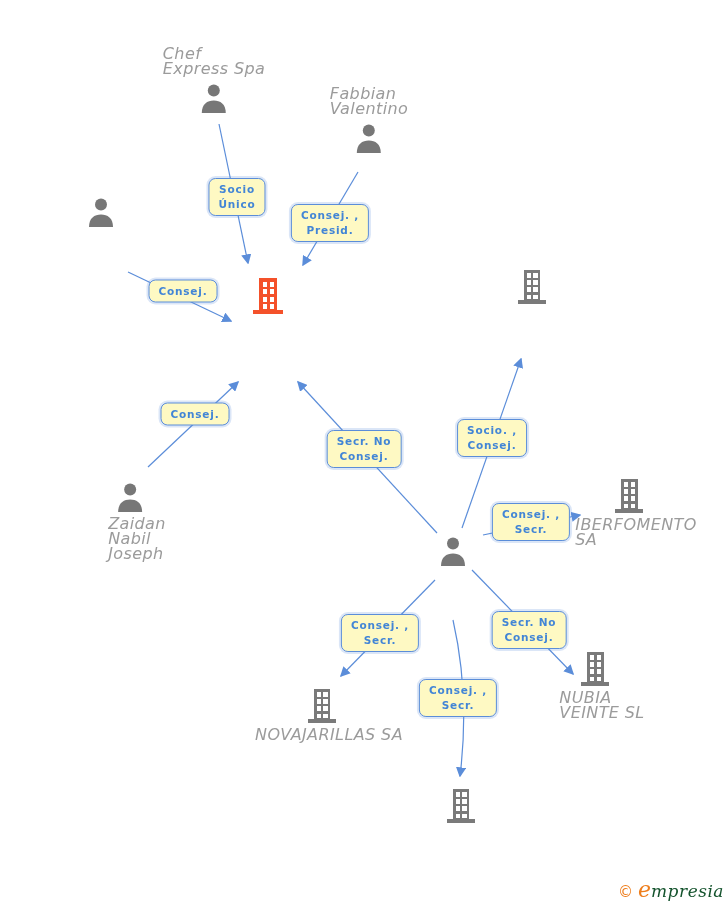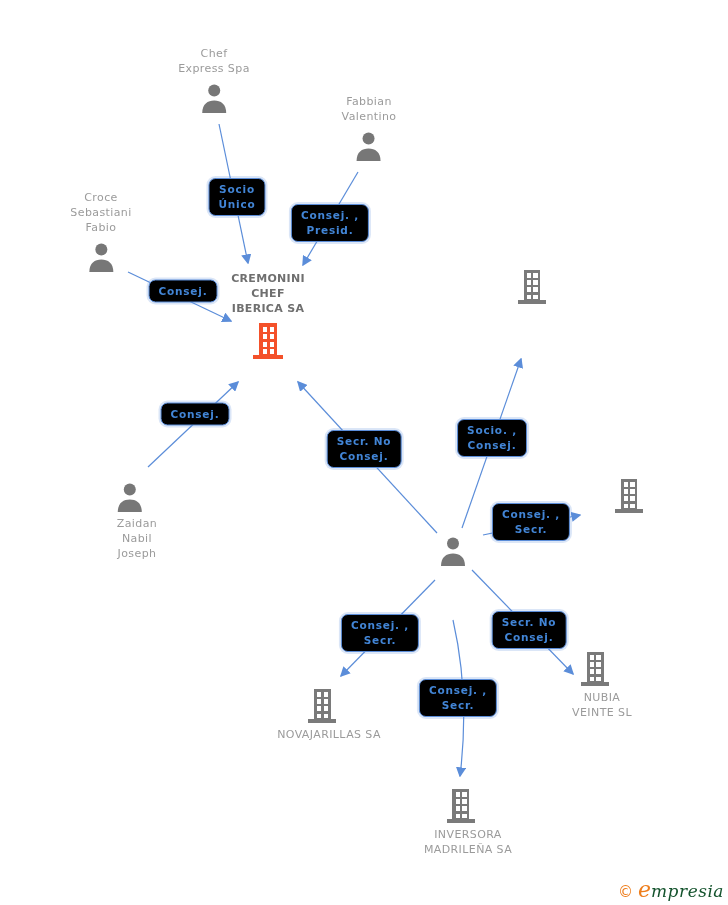--- a/index.html
+++ b/index.html
@@ -6,29 +6,29 @@
   body{
     width:728px;height:905px;position:relative;overflow:hidden;
     background:#ffffff;font-family:"DejaVu Sans","Liberation Sans",sans-serif;
   }
   .edges{position:absolute;left:0;top:0;z-index:1;}
   .node{
     position:absolute;z-index:2;display:flex;flex-direction:column;
     align-items:center;transform:translateX(-50%);
   }
   .node .label{
-    font-size:11px;line-height:15px;color:#9b9b9b;text-align:center;
-    white-space:pre-line;letter-spacing:0.4px;
+    font-size:16px;line-height:15px;color:#9b9b9b;text-align:left;
+    white-space:pre-line;letter-spacing:0.4px;font-style:italic;
   }
   .node.label-top .icon{margin-top:7px;}
   .node.label-bottom .label{margin-top:4px;margin-left:14px;}
   .node.highlight .label{color:#6f6f6f;font-weight:bold;letter-spacing:0.3px;}
   .rel-box{
     position:absolute;z-index:3;transform:translate(-50%,-50%);
-    background:#000000;border:1px solid #5b8dd9;border-radius:7px;
+    background:#fef9c3;border:1px solid #5b8dd9;border-radius:7px;
     box-shadow:0 0 0 2px rgba(91,141,217,0.22);
     color:#4285d6;font-size:10.5px;line-height:15px;font-weight:bold;
     padding:3px 9px;text-align:center;white-space:pre-line;letter-spacing:0.8px;
   }
   .logo{
     position:absolute;right:4px;bottom:4px;z-index:4;
     font-family:"DejaVu Serif","Liberation Serif",serif;font-style:italic;
     display:flex;align-items:baseline;
   }
   .logo-c{
@@ -63,33 +63,30 @@
 
 <div class="node label-top" style="left:214px;top:46px">
   <div class="label">Chef
 Express Spa</div>
   <svg class="icon" width="30" height="30" viewBox="0 0 30 30">
     <circle cx="15" cy="7.5" r="6" fill="#777777"></circle>
     <path d="M3 30 c0 -9 5.5 -12.5 12 -12.5 s12 3.5 12 12.5 z" fill="#777777"></path>
   </svg>
 </div>
 
-<div class="node label-top" style="left:369px;top:94px">
+<div class="node label-top" style="left:369px;top:86px">
   <div class="label">Fabbian
 Valentino</div>
   <svg class="icon" width="30" height="30" viewBox="0 0 30 30">
     <circle cx="15" cy="7.5" r="6" fill="#777777"></circle>
     <path d="M3 30 c0 -9 5.5 -12.5 12 -12.5 s12 3.5 12 12.5 z" fill="#777777"></path>
   </svg>
 </div>
 
 <div class="node label-top" style="left:101px;top:190px">
-  <div class="label">Croce
-Sebastiani
-Fabio</div>
   <svg class="icon" width="30" height="30" viewBox="0 0 30 30">
     <circle cx="15" cy="7.5" r="6" fill="#777777"></circle>
     <path d="M3 30 c0 -9 5.5 -12.5 12 -12.5 s12 3.5 12 12.5 z" fill="#777777"></path>
   </svg>
 </div>
 
 <div class="node label-bottom" style="left:130px;top:482px">
   <svg class="icon" width="30" height="30" viewBox="0 0 30 30">
     <circle cx="15" cy="7.5" r="6" fill="#777777"></circle>
     <path d="M3 30 c0 -9 5.5 -12.5 12 -12.5 s12 3.5 12 12.5 z" fill="#777777"></path>
@@ -100,23 +97,20 @@
 </div>
 
 <div class="node label-bottom" style="left:453px;top:536px">
   <svg class="icon" width="30" height="30" viewBox="0 0 30 30">
     <circle cx="15" cy="7.5" r="6" fill="#777777"></circle>
     <path d="M3 30 c0 -9 5.5 -12.5 12 -12.5 s12 3.5 12 12.5 z" fill="#777777"></path>
   </svg>
 </div>
 
 <div class="node label-top highlight" style="left:268px;top:271px">
-  <div class="label">CREMONINI
-CHEF
-IBERICA SA</div>
   <svg class="icon" width="32" height="36" viewBox="0 0 32 36" shape-rendering="crispEdges">
     <rect x="1" y="32" width="30" height="4" fill="#f4512a"></rect>
     <rect x="7" y="0" width="18" height="33" fill="#f4512a"></rect>
     <g fill="#ffffff">
       <rect x="10.5" y="3.5" width="4.5" height="5"></rect>
         <rect x="17.5" y="3.5" width="4.5" height="5"></rect>
       <rect x="10.5" y="11" width="4.5" height="5"></rect>
         <rect x="17.5" y="11" width="4.5" height="5"></rect>
       <rect x="10.5" y="18.5" width="4.5" height="5"></rect>
         <rect x="17.5" y="18.5" width="4.5" height="5"></rect>
@@ -151,20 +145,21 @@
       <rect x="10.5" y="3.5" width="4.5" height="5"></rect>
         <rect x="17.5" y="3.5" width="4.5" height="5"></rect>
       <rect x="10.5" y="11" width="4.5" height="5"></rect>
         <rect x="17.5" y="11" width="4.5" height="5"></rect>
       <rect x="10.5" y="18.5" width="4.5" height="5"></rect>
         <rect x="17.5" y="18.5" width="4.5" height="5"></rect>
       <rect x="10.5" y="26" width="4.5" height="5"></rect>
         <rect x="17.5" y="26" width="4.5" height="5"></rect>
     </g>
   </svg>
+  <div class="label">IBERFOMENTO SA</div>
 </div>
 
 <div class="node label-bottom" style="left:322px;top:689px">
   <svg class="icon" width="30" height="34" viewBox="0 0 32 36" shape-rendering="crispEdges">
     <rect x="1" y="32" width="30" height="4" fill="#7a7a7a"></rect>
     <rect x="7" y="0" width="18" height="33" fill="#7a7a7a"></rect>
     <g fill="#ffffff">
       <rect x="10.5" y="3.5" width="4.5" height="5"></rect>
         <rect x="17.5" y="3.5" width="4.5" height="5"></rect>
       <rect x="10.5" y="11" width="4.5" height="5"></rect>
@@ -205,22 +200,20 @@
       <rect x="10.5" y="3.5" width="4.5" height="5"></rect>
         <rect x="17.5" y="3.5" width="4.5" height="5"></rect>
       <rect x="10.5" y="11" width="4.5" height="5"></rect>
         <rect x="17.5" y="11" width="4.5" height="5"></rect>
       <rect x="10.5" y="18.5" width="4.5" height="5"></rect>
         <rect x="17.5" y="18.5" width="4.5" height="5"></rect>
       <rect x="10.5" y="26" width="4.5" height="5"></rect>
         <rect x="17.5" y="26" width="4.5" height="5"></rect>
     </g>
   </svg>
-  <div class="label">INVERSORA
-MADRILEÑA SA</div>
 </div>
 
 <div class="rel-box" style="left:237px;top:197px">Socio
 Único</div>
 <div class="rel-box" style="left:330px;top:223px">Consej. ,
 Presid.</div>
 <div class="rel-box" style="left:183px;top:291px">Consej.</div>
 <div class="rel-box" style="left:195px;top:414px">Consej.</div>
 <div class="rel-box" style="left:364px;top:449px">Secr. No
 Consej.</div>

